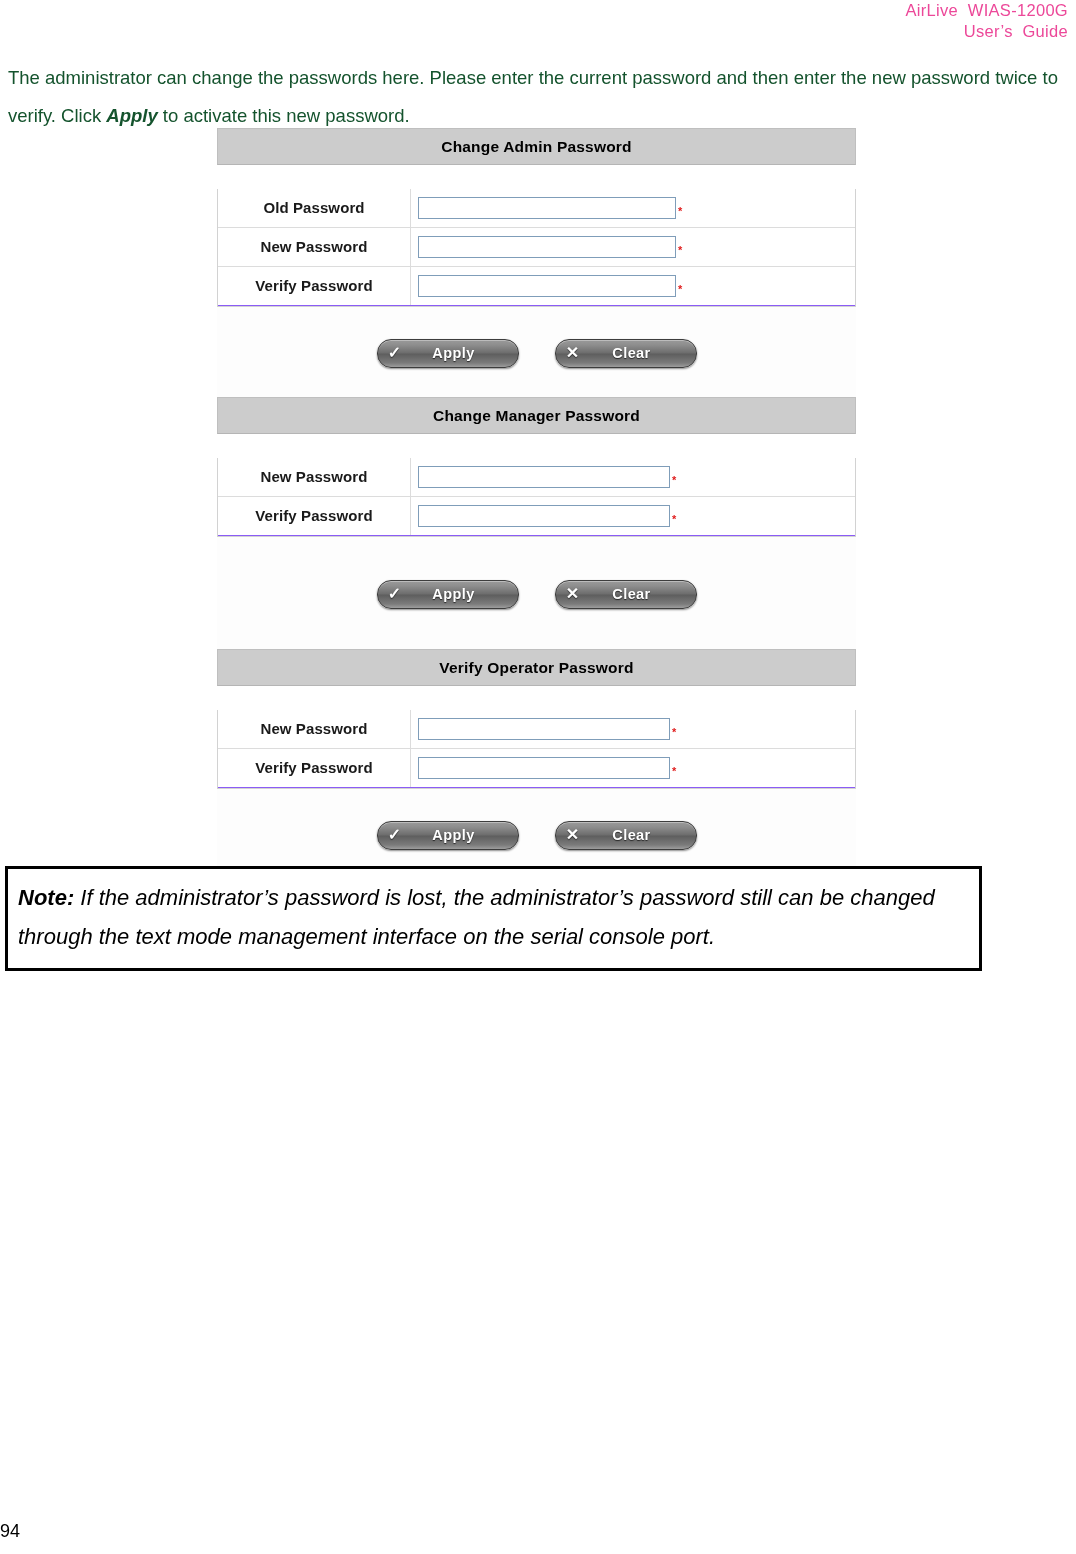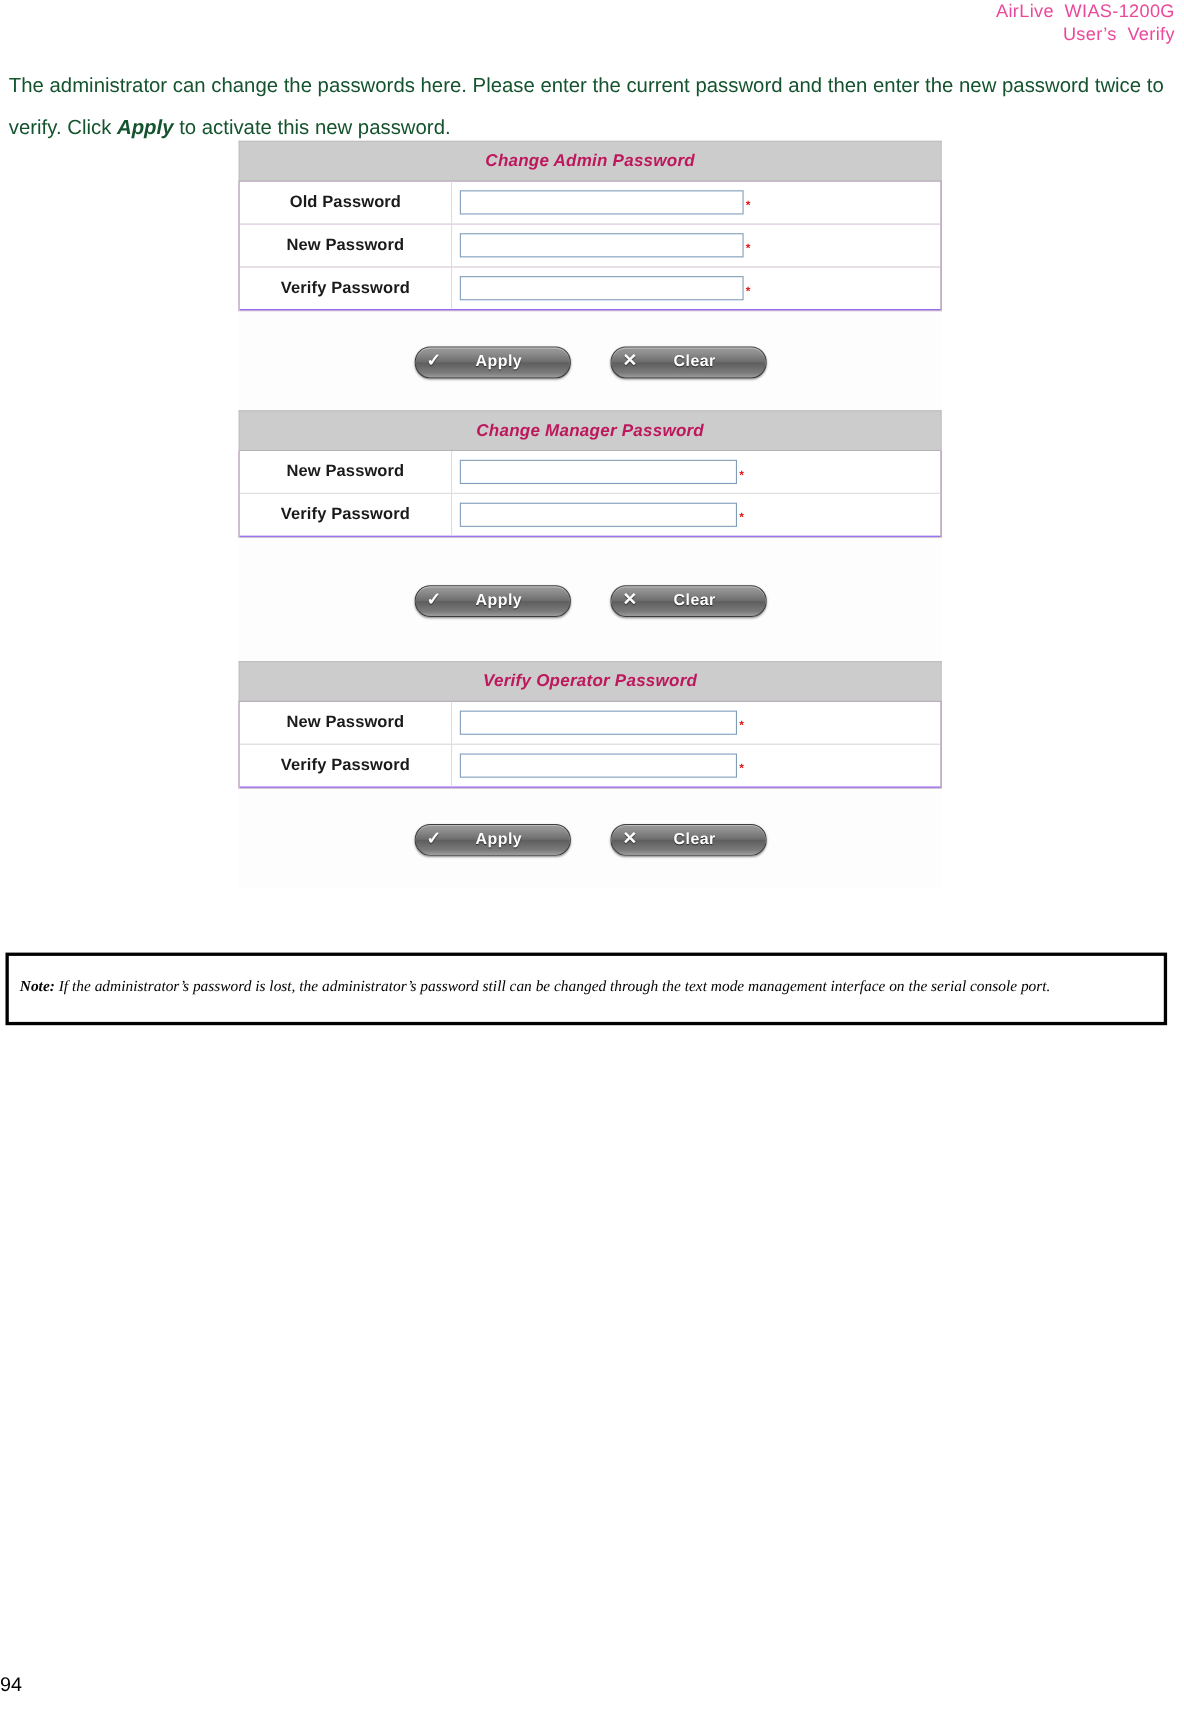--- a/index.html
+++ b/index.html
@@ -55,30 +55,30 @@
 
   .panel-head {
     background: #cccccc;
     border: 1px solid #bfbfbf;
     border-bottom: 1px solid #b5b5b5;
     height: 35px;
     line-height: 35px;
     text-align: center;
     font-size: 15.5px;
     font-weight: bold;
-    color: #be185d;
+    color: #000000;
     letter-spacing: 0.2px;
-    font-style: italic;
   }
 
   .panel-rows {
     border-left: 1px solid #d2d2d2;
     border-right: 1px solid #d2d2d2;
     border-bottom: 1px solid #d2d2d2;
-    background: #701a75;
+    background: #14b8a6;
+    margin-top: 24px;
   }
 
   .form-row {
     display: flex;
     align-items: center;
     height: 38px;
     border-bottom: 1px solid #dcdcdc;
     background: #ffffff;
   }
   .form-row:last-child { border-bottom: 1px solid #8b5cf6; }
@@ -174,30 +174,29 @@
     font-weight: bold;
     letter-spacing: 0.4px;
     text-shadow: 0 1px 1px rgba(0,0,0,0.65);
   }
 
   
   .note-box {
     position: absolute;
     left: 5px;
     top: 866px;
-    width: 1056px;
+    width: 977px;
     box-sizing: border-box;
     border: 3px solid #000000;
     background: #ffffff;
     padding: 9px 10px 12px 10px;
-    font-size: 14px;
+    font-size: 22px;
     line-height: 39px;
     font-style: italic;
     color: #000;
-    font-family: Liberation Serif, serif;
   }
   .note-box .note-tag {
     font-weight: bold;
     font-style: italic;
   }
 
   
   .page-number {
     position: absolute;
     left: 0;
@@ -205,21 +204,21 @@
     bottom: 12px;
     font-size: 18px;
     color: #000;
   }
 </style>
 </head>
 <body>
 
 <div class="page-header">
   <span class="hdr-line">AirLive  WIAS-1200G</span>
-  <span class="hdr-line">User’s  Verify</span>
+  <span class="hdr-line">User’s  Guide</span>
 </div>
 
 <p class="intro"><span>The administrator can change the passwords here. Please enter the current password and then enter the new password twice to verify. Click </span><b>Apply</b><span> to activate this new password.</span></p>
 
 <div class="ui-shot">
 
   <div class="panel">
     <div class="panel-head">Change Admin Password</div>
     <div class="panel-rows">
 

